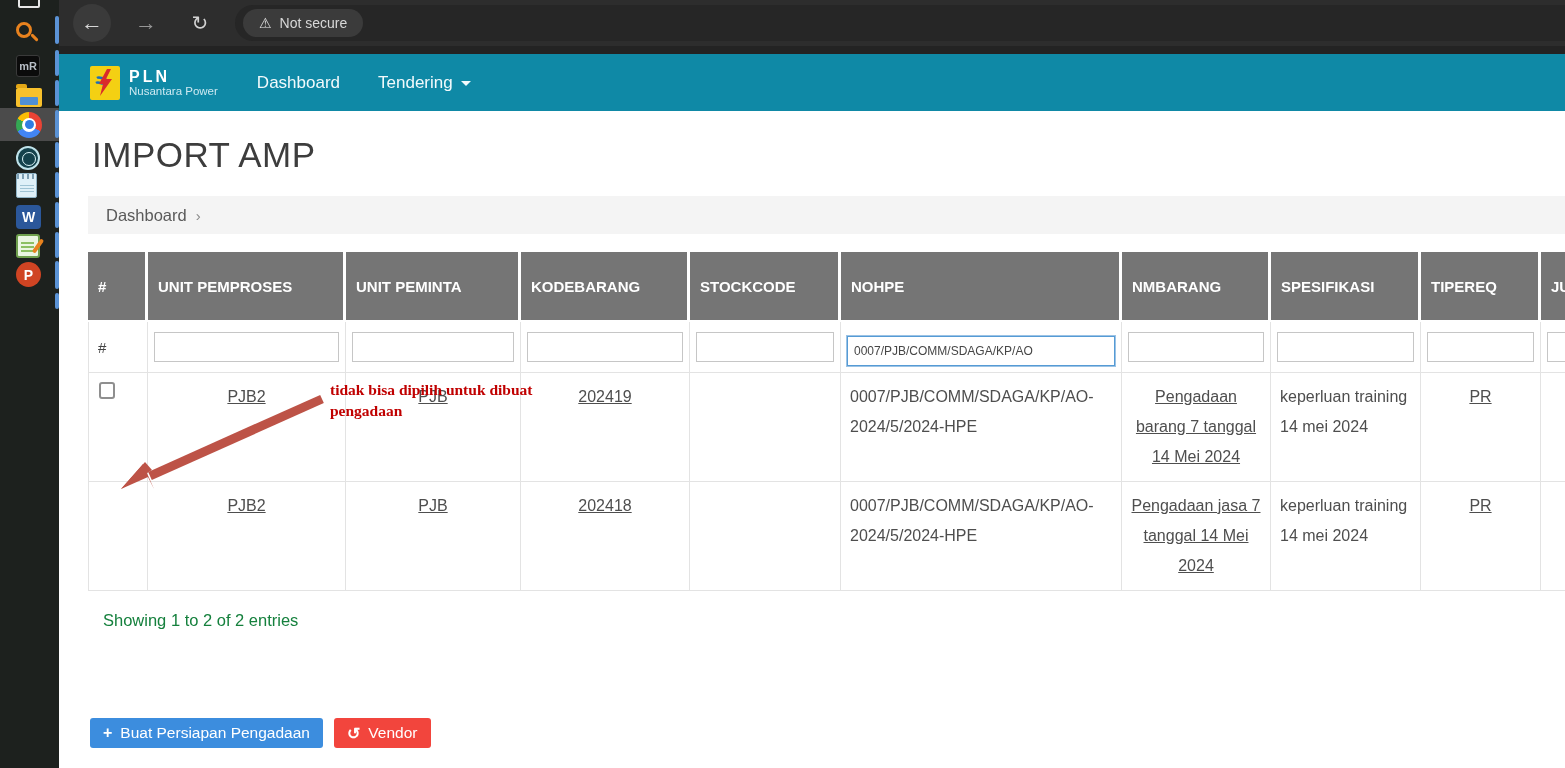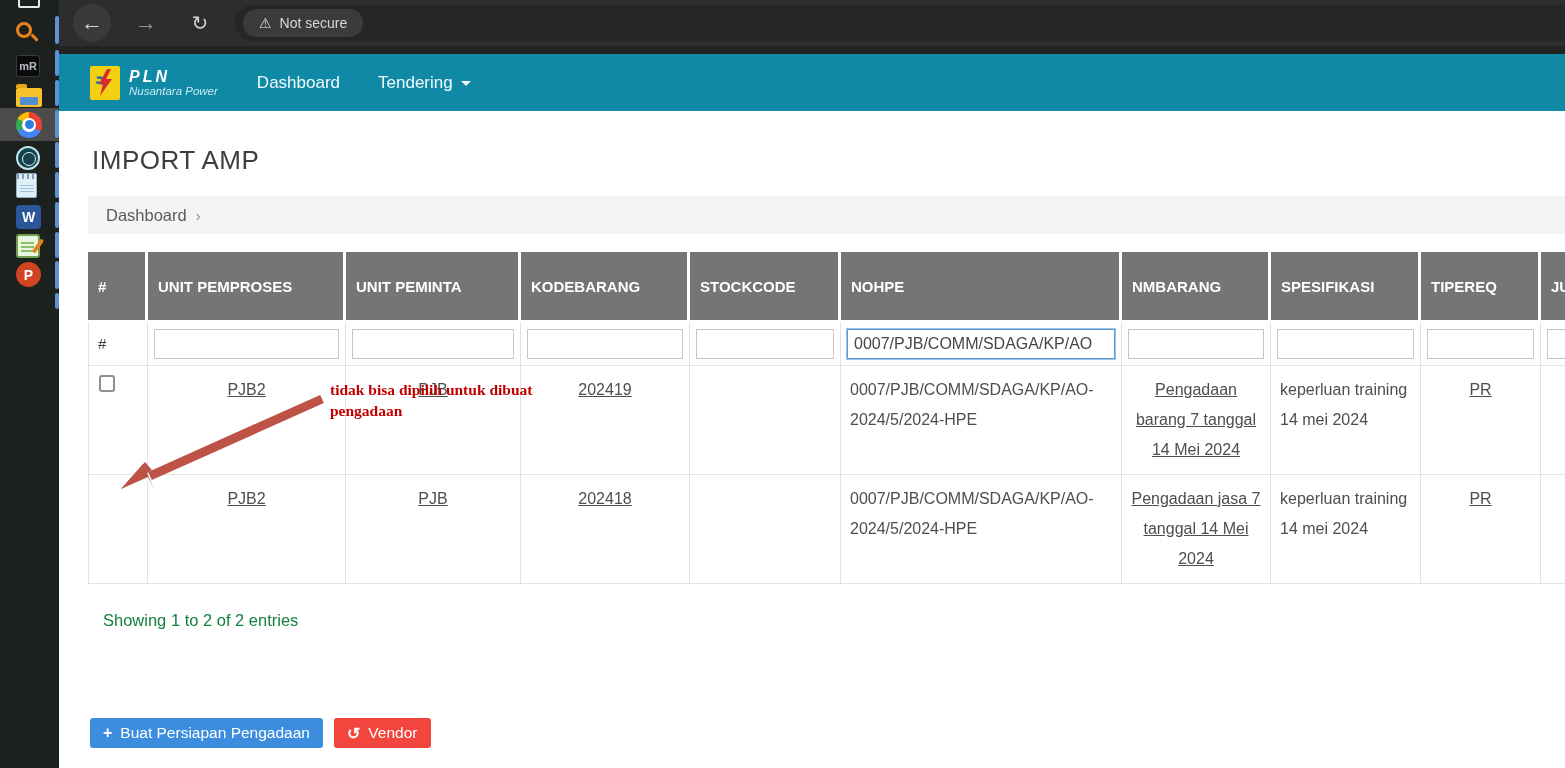--- a/index.html
+++ b/index.html
@@ -44,50 +44,50 @@
   .btn-back { left:14px; background:#3a3a3a; color:#d6d6d6; }
   .btn-fwd  { left:68px; color:#969696; }
   .btn-reload { left:122px; color:#d2d2d2; font-size:20px; }
   .omnibox { position:absolute; left:176px; top:5px; right:-24px; height:36px; background:#262626; border-radius:18px; display:flex; align-items:center; padding-left:8px; }
   .sec-chip { display:flex; align-items:center; gap:8px; height:28px; background:#3b3b3b; border-radius:15px; padding:0 16px; color:#d8d8d8; font-size:14px; }
   .sec-chip .warn { font-size:14px; color:#e4e4e4; }
   .url-text { margin-left:18px; color:#e9e9e9; font-size:17px; letter-spacing:.2px; }
 
   
   .navbar { position:absolute; left:59px; top:54px; width:1506px; height:57px; background:#0f89a6; z-index:30; display:flex; align-items:center; }
-  .brand { display:flex; align-items:center; gap:9px; margin-left:31px;font-style:italic; }
+  .brand { display:flex; align-items:center; gap:9px; margin-left:31px; }
   .brand-badge { width:30px; height:34px; background:#f4d013; border-radius:2px; display:flex; align-items:center; justify-content:center; }
   .brand-text .l1 { color:#fff; font-size:16px; font-weight:bold; letter-spacing:3px; line-height:17px; }
   .brand-text .l2 { color:#cde9f1; font-size:11.5px; line-height:13px; }
   .menu { display:flex; align-items:center; margin-left:20px; }
   .menu-item { display:flex; align-items:center; padding:0 19px; height:57px; color:#f2fafc; font-size:17px; cursor:pointer; }
   .caret { width:0; height:0; border-left:5px solid transparent; border-right:5px solid transparent; border-top:5px solid #f2fafc; margin-left:8px; margin-top:2px; }
 
   
-  .page-title { position:absolute; left:92px; top:145px; font-size:26px; color:#3d3d3d; letter-spacing:.5px; z-index:10; }
+  .page-title { position:absolute; left:92px; top:135px; font-size:35px; color:#3d3d3d; letter-spacing:.5px; z-index:10; }
   .breadcrumb-bar { position:absolute; left:88px; top:196px; width:1477px; height:38px; background:#f4f4f4; display:flex; align-items:center; z-index:10; }
   .breadcrumb-bar .crumb { margin-left:18px; color:#5a5a5a; font-size:16.5px; }
   .breadcrumb-bar .sep { margin-left:9px; color:#8b8b8b; font-size:15px; }
 
   
   .table-wrap { position:absolute; left:88px; top:252px; width:1477px; overflow:hidden; z-index:10; }
   table.grid { width:1573px; table-layout:fixed; border-collapse:separate; border-spacing:0; }
   .grid col.c0{width:60px} .grid col.c1{width:198px} .grid col.c2{width:175px} .grid col.c3{width:169px}
   .grid col.c4{width:151px} .grid col.c5{width:281px} .grid col.c6{width:149px} .grid col.c7{width:150px}
   .grid col.c8{width:120px} .grid col.c9{width:120px}
   .grid th {
     background:#757575; color:#fff; font-size:15px; font-weight:bold; text-align:left;
     height:70px; padding:8px 10px; vertical-align:middle;
     border-right:3px solid #fff; border-bottom:2px solid #fff;
   }
   .grid td { background:#fff; border-right:1px solid #e3e3e3; border-bottom:1px solid #e3e3e3; font-size:16px; color:#4e4e4e; }
   .grid tr.filter-row td { height:44px; padding:6px 6px; vertical-align:middle; }
   .grid tr.filter-row td:first-child { padding-left:9px; font-size:15px; color:#444; border-left:1px solid #e3e3e3; }
   .filter-input { width:100%; height:30px; border:1px solid #c6c6c6; font-size:15px; padding:0 6px; color:#444; font-family:"Liberation Sans",sans-serif; }
-  .filter-input.focused { border:1px solid #569bd5; outline:1px solid #9cc3e5; color:#464646; font-size:16px; }
+  .filter-input.focused { border:1px solid #569bd5; outline:1px solid #9cc3e5; color:#464646; font-size:12px;margin-top:8px; }
   .grid tr.data-row td { height:100px; vertical-align:top; padding:9px 9px; line-height:30px; }
   .grid tr.data-row td:first-child { border-left:1px solid #e3e3e3; }
   .grid .ctr { text-align:center;text-decoration:underline; }
   .row-check { appearance:none; -webkit-appearance:none; width:16px; height:17px; border:2px solid #8f8f8f; border-radius:3px; background:#fff; margin-left:1px; display:block; }
 
   
   .anno-svg { position:absolute; left:0; top:0; width:1565px; height:768px; pointer-events:none; z-index:20; }
   .anno-text { position:absolute; left:330px; top:379px; z-index:21; color:#c00000; font-family:"Liberation Serif", serif; font-weight:bold; font-size:15.5px; line-height:21px; white-space:nowrap; }
 
   

